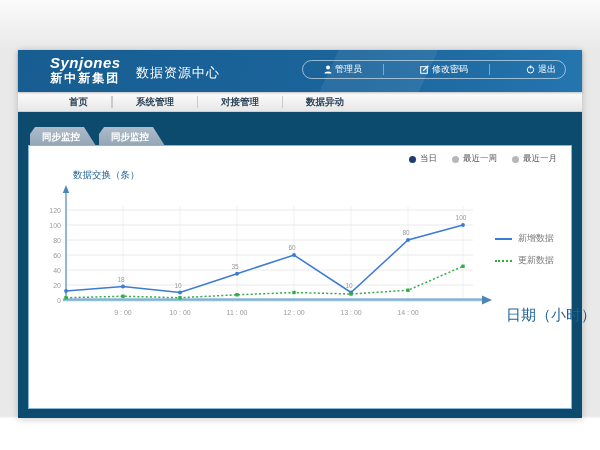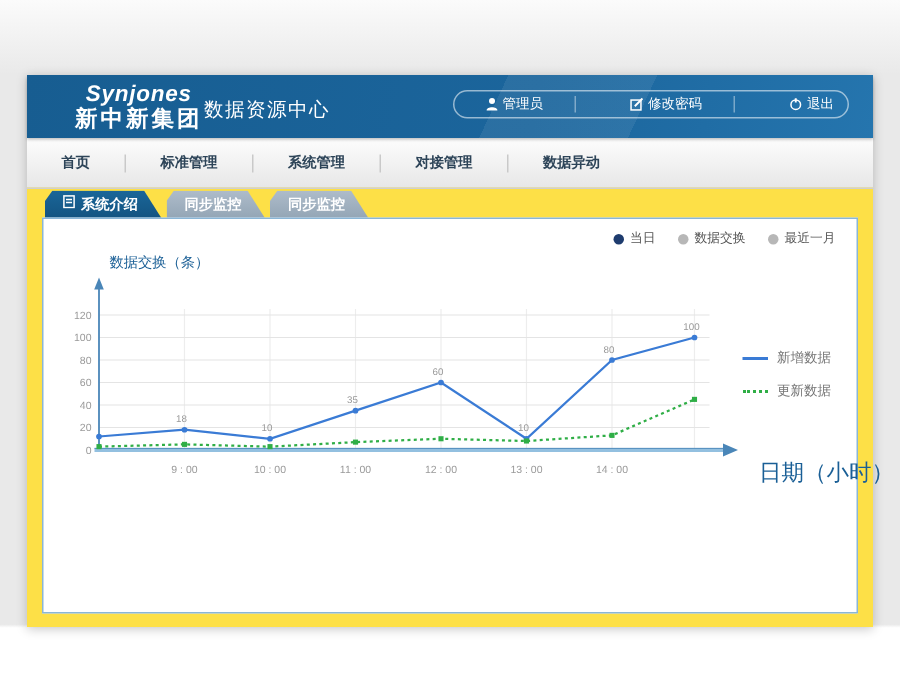--- a/index.html
+++ b/index.html
@@ -3,40 +3,40 @@
 <meta charset="utf-8">
 <style>
   * { margin:0; padding:0; box-sizing:border-box; }
   html,body { width:600px; height:450px; overflow:hidden; }
   body {
     font-family:"Liberation Sans","DejaVu Sans",sans-serif;
     background:linear-gradient(180deg,#fbfbfb 0%,#e9e9e9 11%,#e9e9e9 92.5%,#ffffff 93%,#ffffff 100%);
     position:relative;
   }
   .window { position:absolute; left:18px; top:50px; width:564px; height:368px;
-    background:#fde047; box-shadow:0 1px 7px rgba(0,0,0,.22); }
+    background:#0c4a6e; box-shadow:0 1px 7px rgba(0,0,0,.22); }
 
   
   .header { position:relative; height:42px;
     background:
       linear-gradient(115deg, rgba(255,255,255,0) 55%, rgba(255,255,255,.07) 55%, rgba(255,255,255,.07) 72%, rgba(255,255,255,0) 72%),
       linear-gradient(100deg,#175d91 0%,#1b659c 60%,#2575ae 100%);
     box-shadow:0 1px 2px rgba(0,0,0,.25); color:#fff; }
   .logo { position:absolute; left:32px; top:5px; text-align:center; line-height:1.1; }
   .logo-en { font-size:15px; font-weight:bold; font-style:italic; letter-spacing:.5px; }
-  .logo-cn { font-size:15px; font-weight:bold; letter-spacing:2px; }
+  .logo-cn { font-size:12px; font-weight:bold; letter-spacing:2px; }
   .app-title { position:absolute; left:118px; top:14px; font-size:13px; letter-spacing:1px; }
   .user-pill { position:absolute; right:16px; top:10px; height:19px; display:flex; align-items:center;
     border:1px solid rgba(255,255,255,.55); border-radius:10px; font-size:9px; }
   .user-item { display:flex; align-items:center; gap:3px; padding:0 9px; height:11px; cursor:pointer;margin-left:12px; }
   .user-item + .user-item { border-left:1px solid rgba(255,255,255,.4);padding-left:36px; }
   .user-item svg { display:block; }
 
   
-  .nav { height:34px; display:flex; align-items:center; 
+  .nav { height:20px; display:flex; align-items:center; padding-left:28px;
     background:linear-gradient(180deg,#fdfdfd,#e7e7e7); border-bottom:1px solid #cfcfcf; }
   .nav-item { font-size:9.5px; font-weight:bold; color:#2d4458; padding:0 23px; cursor:pointer; line-height:24px; }
   .nav-sep { width:1px; height:12px; background:#c9c9c9; }
 
   
   .tabs { position:absolute; left:12px; top:77px; display:flex; gap:3px; height:19px; }
   .tab { height:19px; line-height:19px; color:#fff; font-size:9.5px; font-weight:bold;
     padding:0 16px 0 12px; display:flex; align-items:center; gap:4px; cursor:pointer;
     clip-path:polygon(5px 0, calc(100% - 12px) 0, 100% 100%, 0 100%, 0 7px); }
   .tab.active { background:linear-gradient(180deg,#1a6699,#135380); }
@@ -98,56 +98,47 @@
             </svg>
           </span>
         <span>退出</span>
       </span>
     </div>
   </div>
 
   <div class="nav">
     <span class="nav-item">首页</span>
     <span class="nav-sep"></span>
-    <span class="nav-item">标准管理</span>
     <span class="nav-sep"></span>
     <span class="nav-item">系统管理</span>
     <span class="nav-sep"></span>
     <span class="nav-item">对接管理</span>
     <span class="nav-sep"></span>
     <span class="nav-item">数据异动</span>
   </div>
 
   <div class="tabs">
-    <div class="tab active">
-      <span><svg width="8" height="9" viewBox="0 0 8 9">
-            <rect x="0.6" y="0.6" width="6.8" height="7.8" fill="none" stroke="#fff" stroke-width="1"></rect>
-            <line x1="2" y1="3" x2="6" y2="3" stroke="#fff" stroke-width="0.9"></line>
-            <line x1="2" y1="5" x2="6" y2="5" stroke="#fff" stroke-width="0.9"></line>
-          </svg></span>
-      <span>系统介绍</span>
-    </div>
     <div class="tab inactive">
       <span>同步监控</span>
     </div>
     <div class="tab inactive">
       <span>同步监控</span>
     </div>
   </div>
 
   <div class="panel">
 
     <div class="radio-group">
       <span class="radio selected">
         <span class="dot"></span>
         <span>当日</span>
       </span>
       <span class="radio">
         <span class="dot"></span>
-        <span>数据交换</span>
+        <span>最近一周</span>
       </span>
       <span class="radio">
         <span class="dot"></span>
         <span>最近一月</span>
       </span>
     </div>
 
     <div class="ylabel">数据交换（条）</div>
 
     <div class="chart-wrap">

